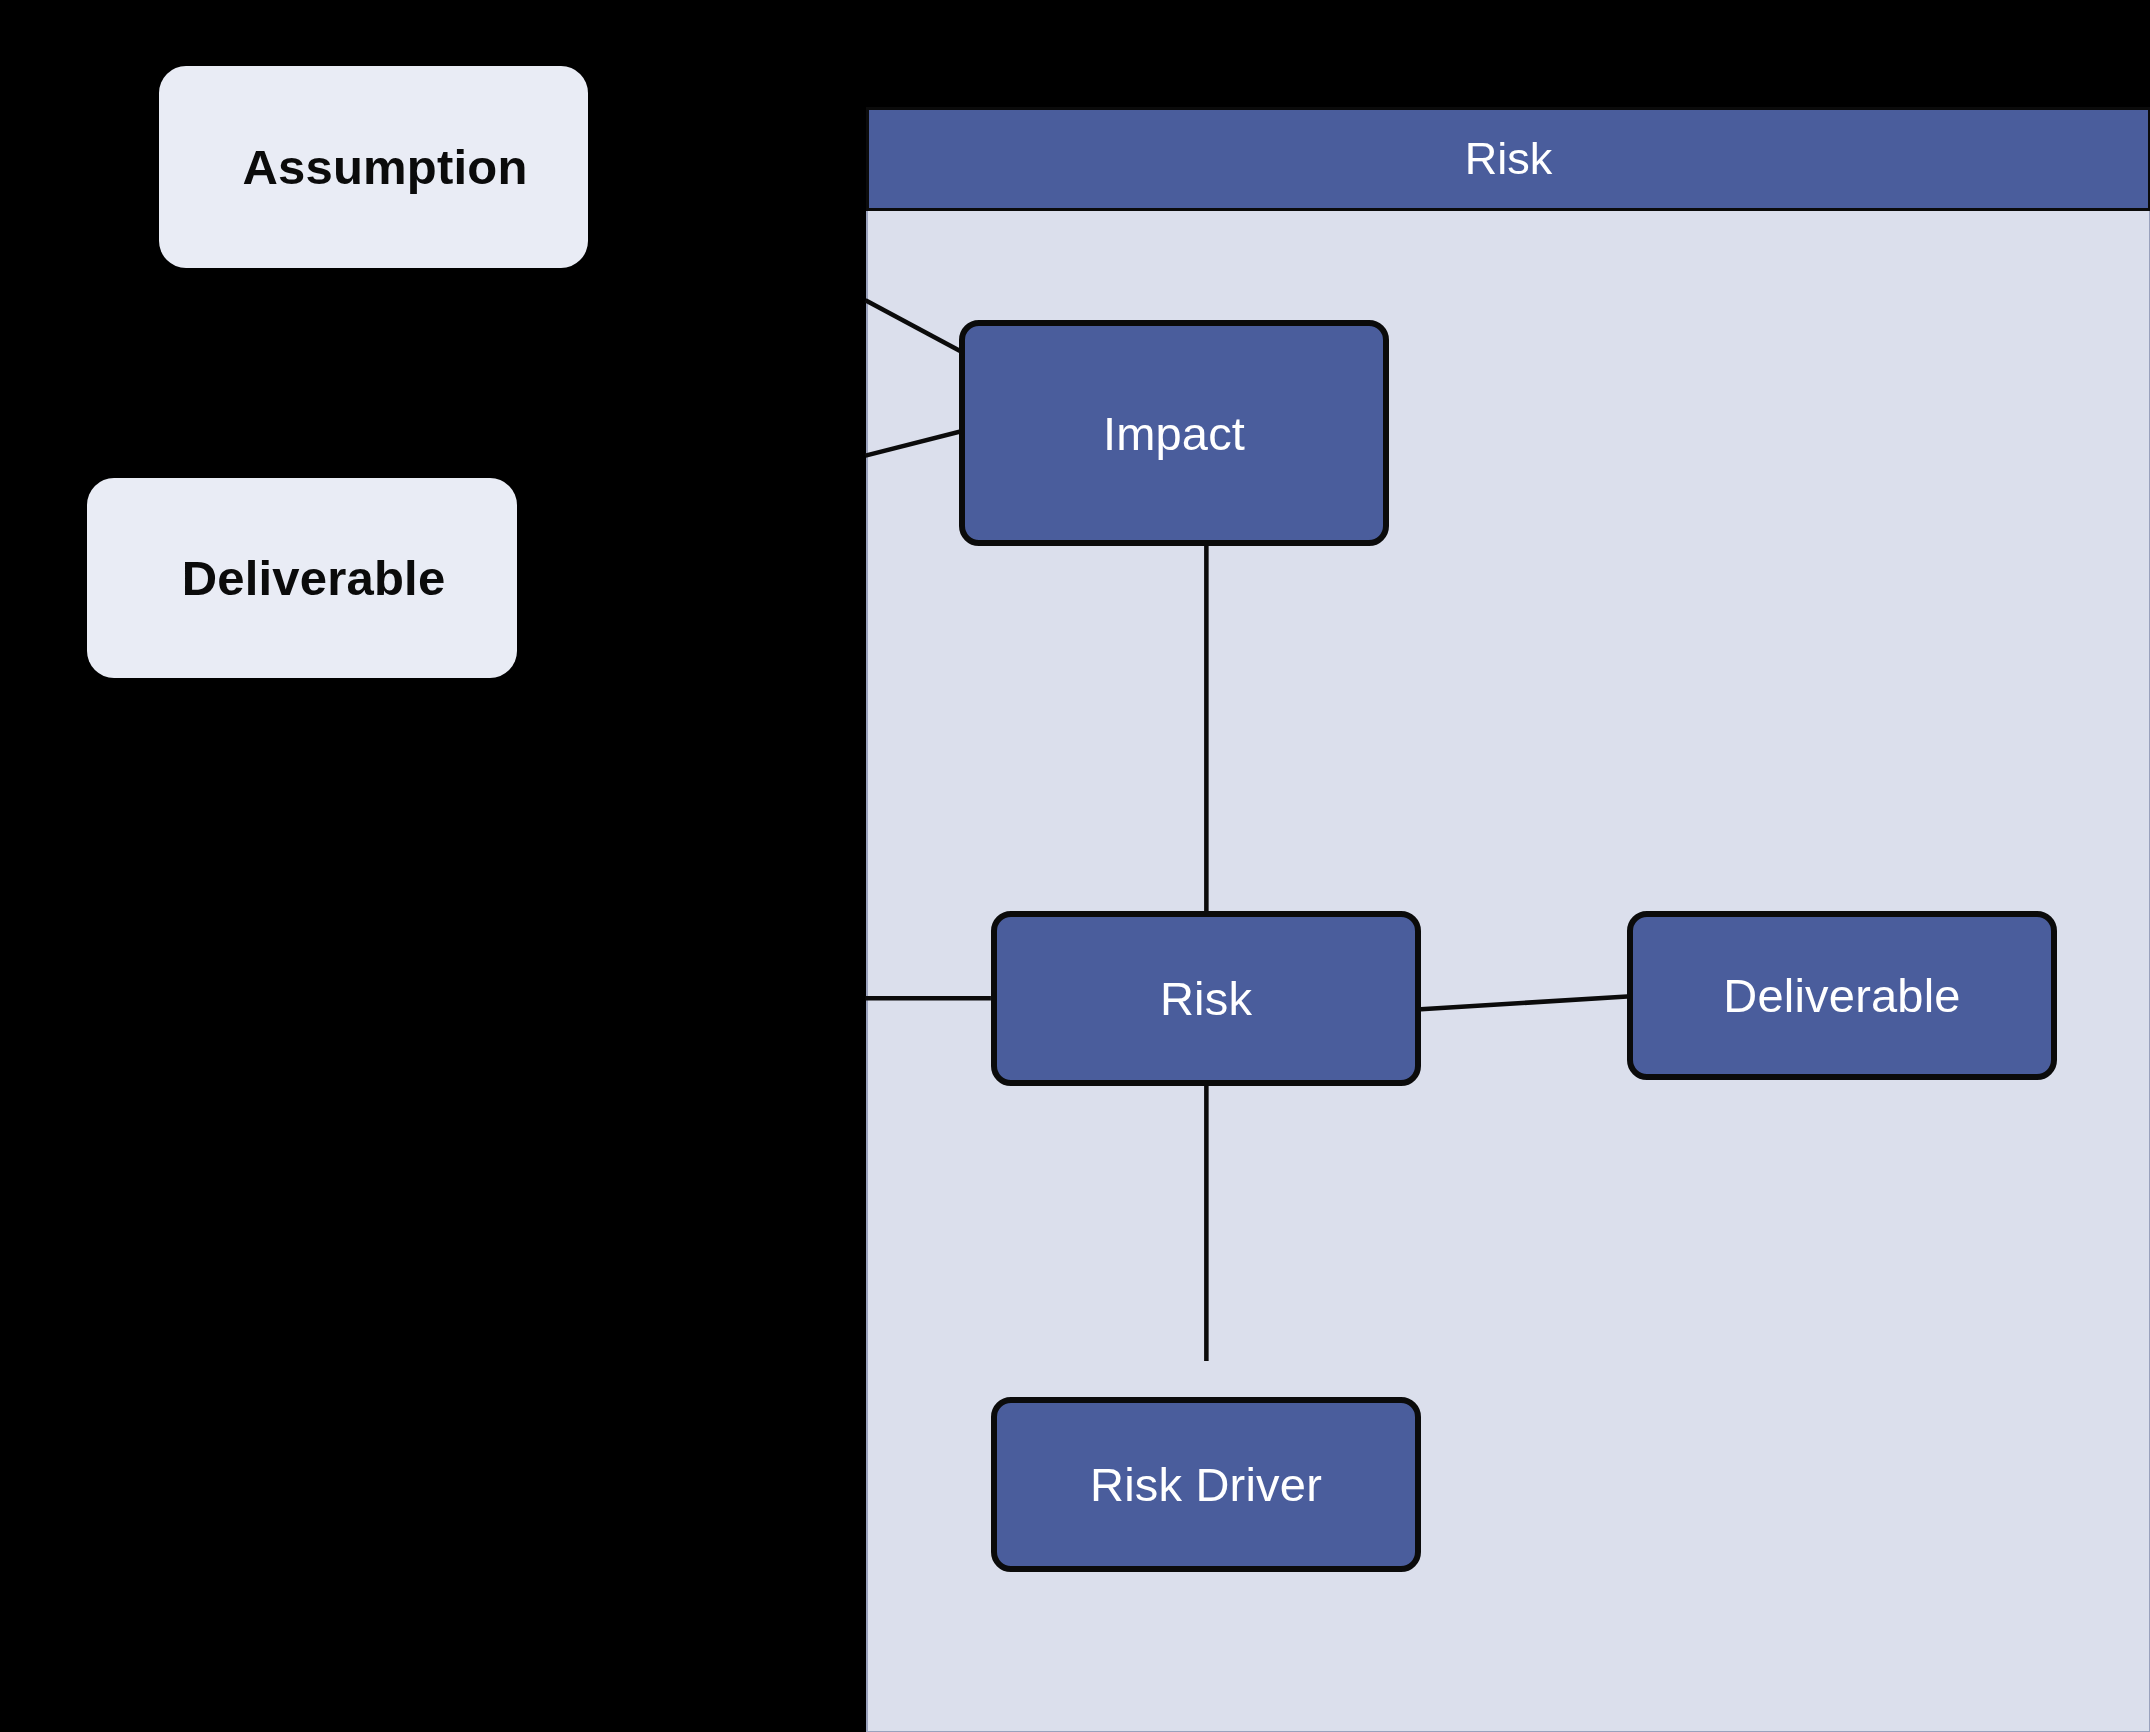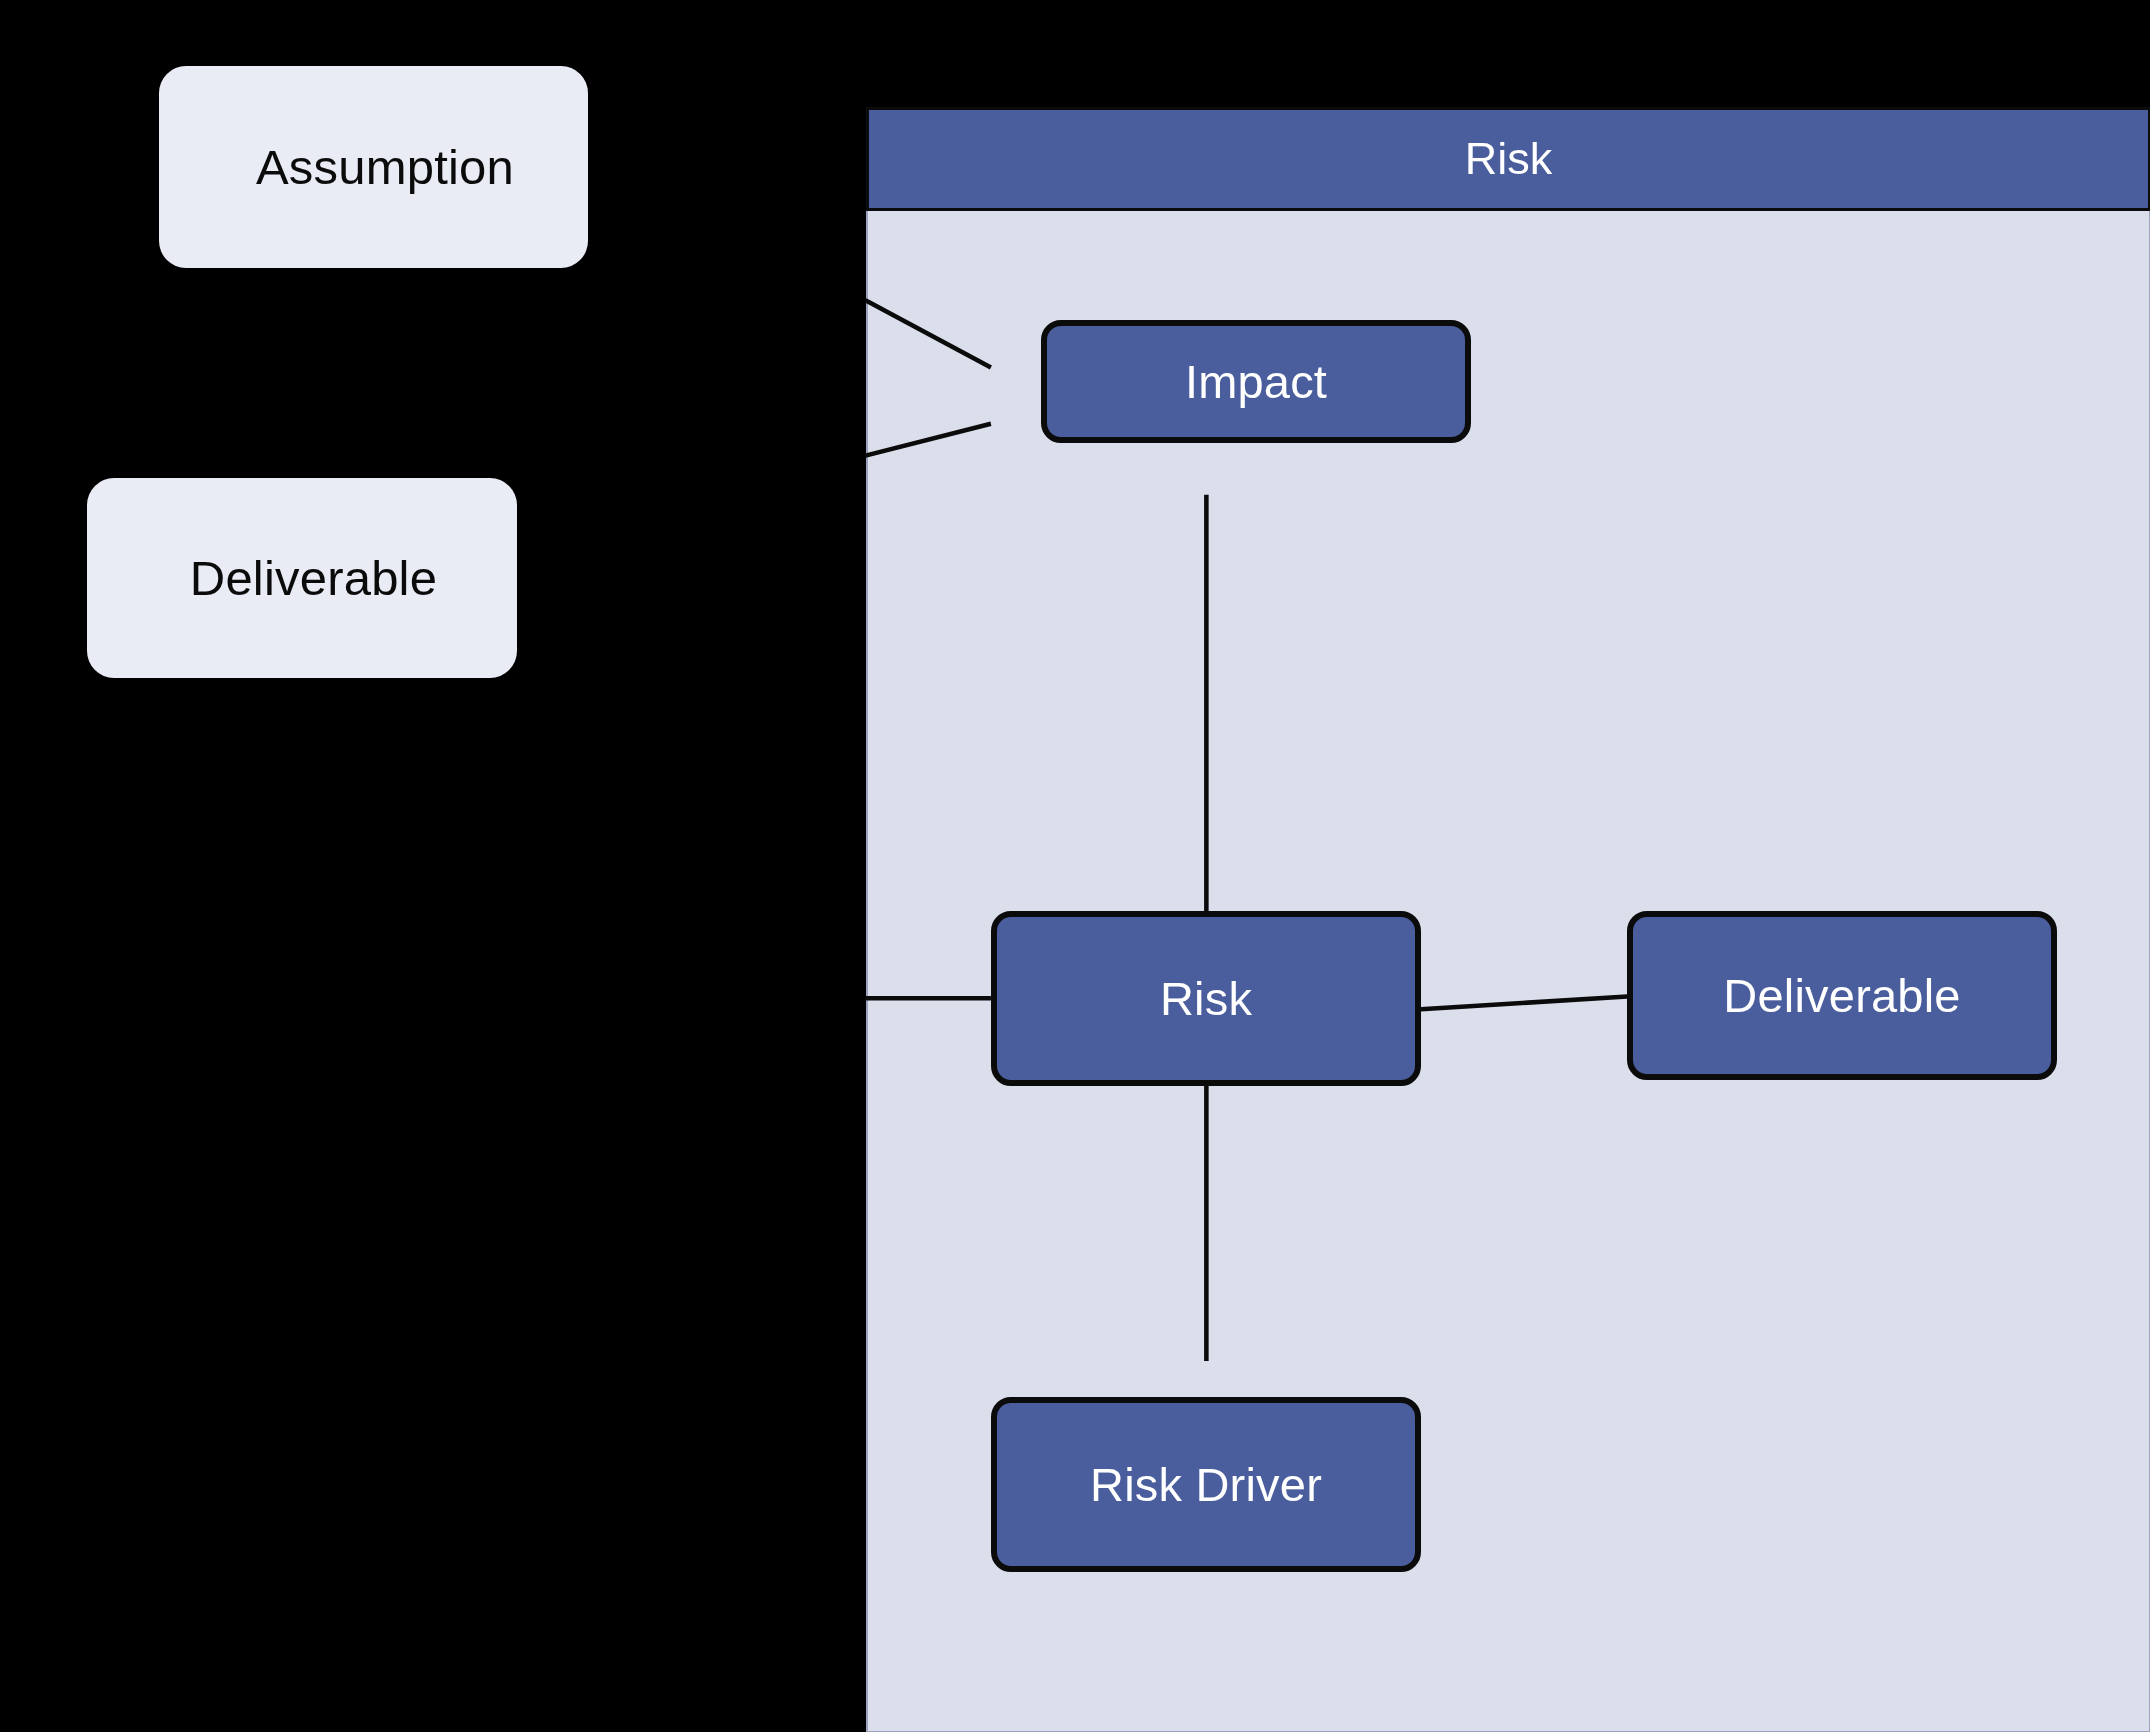--- a/index.html
+++ b/index.html
@@ -19,21 +19,21 @@
   
   .legend-box {
     position: absolute;
     background: #e9ecf5;
     border-radius: 27px;
     display: flex;
     align-items: center;
     justify-content: center;
     color: #0b0b0b;
     font-size: 49px;
-    font-weight: 400;
+    font-weight: 700;
     letter-spacing: 0.2px;
     box-sizing: border-box;
     padding-left: 23px;
   }
   #legend-assumption { left: 159px; top: 66px;   width: 429px; height: 202px; }
   #legend-deliverable{ left: 87px;  top: 455px;  width: 430px; height: 200px; margin-top: 23px; }
   #legend-owner      { left: 97px; top: 916px; width: 430px; height: 167px; }
 
   
   #risk-panel {
@@ -88,21 +88,21 @@
     border-radius: 20px;
     box-sizing: border-box;
     display: flex;
     align-items: center;
     justify-content: center;
     color: #ffffff;
     font-size: 47px;
     font-weight: 400;
     letter-spacing: 0.2px;
   }
-  #node-impact      { left: 1041px; top: 320px;  width: 430px; height: 123px; }
+  #node-impact      { left: 959px; top: 320px;  width: 430px; height: 226px; }
   #node-risk        { left: 991px; top: 911px; width: 430px; height: 175px; }
   #node-mitigation  { left: 1627px; top: 911px; width: 430px; height: 169px; }
   #node-risk-driver { left: 991px; top: 1397px; width: 430px; height: 175px; }
 </style>
 </head>
 <body>
 
 <div id="canvas">
 
   <div class="legend-box" id="legend-assumption">

